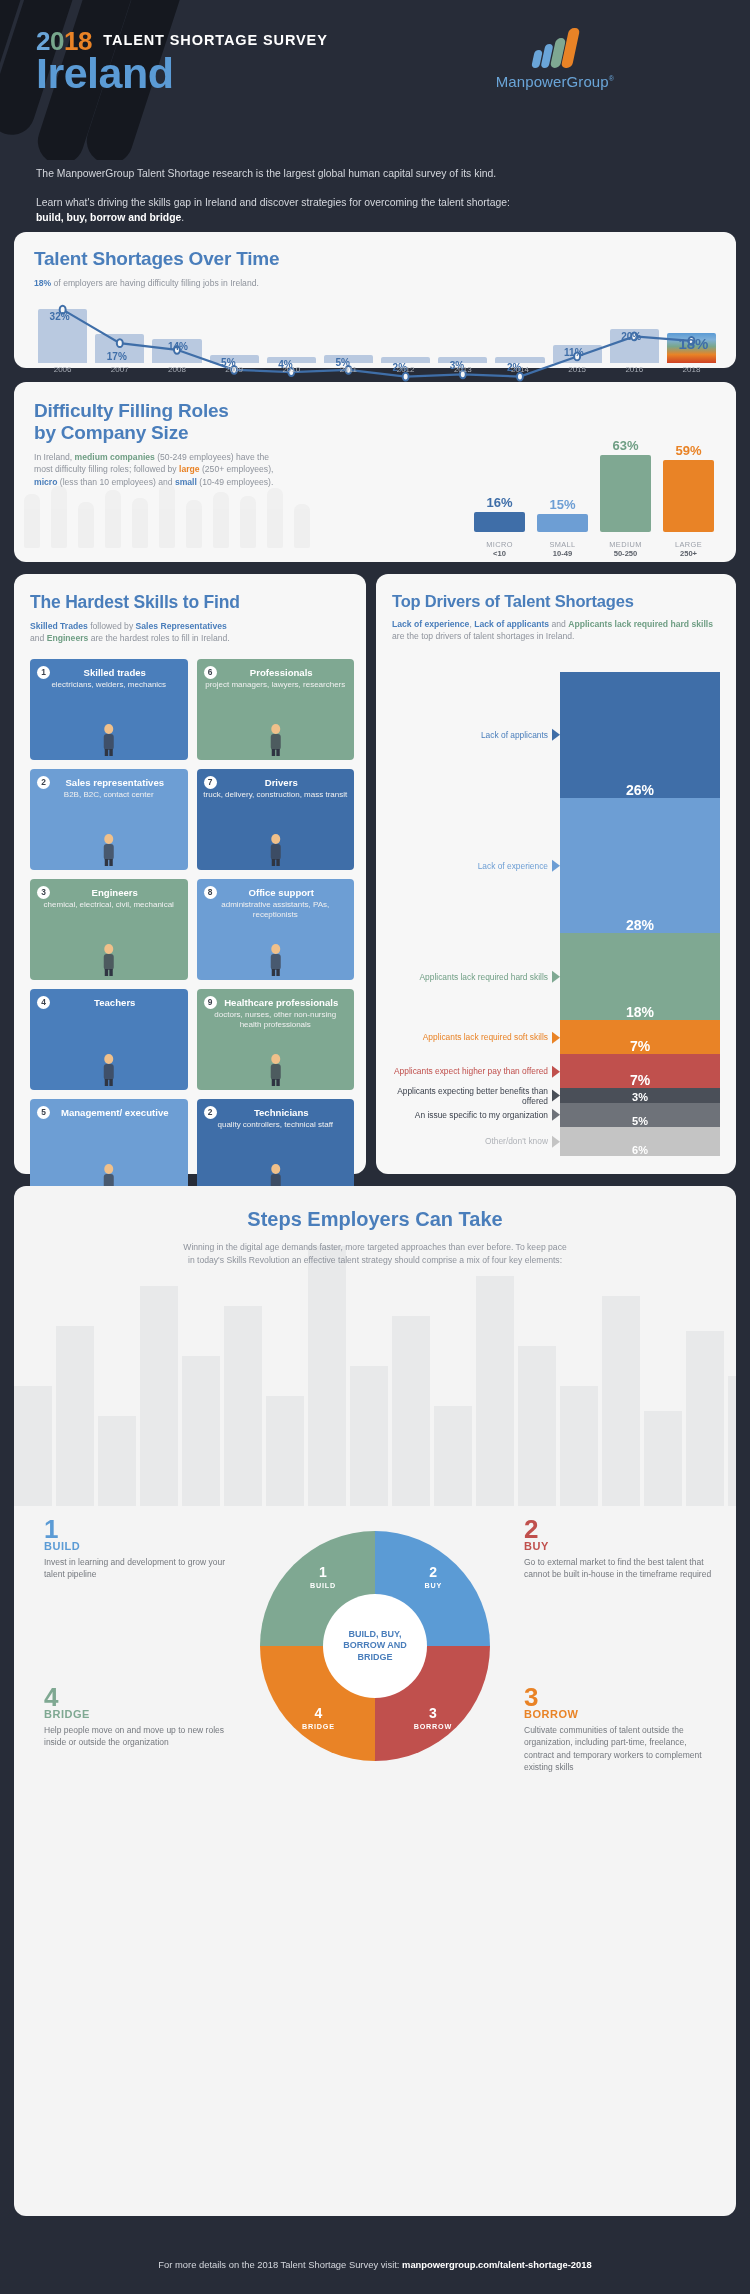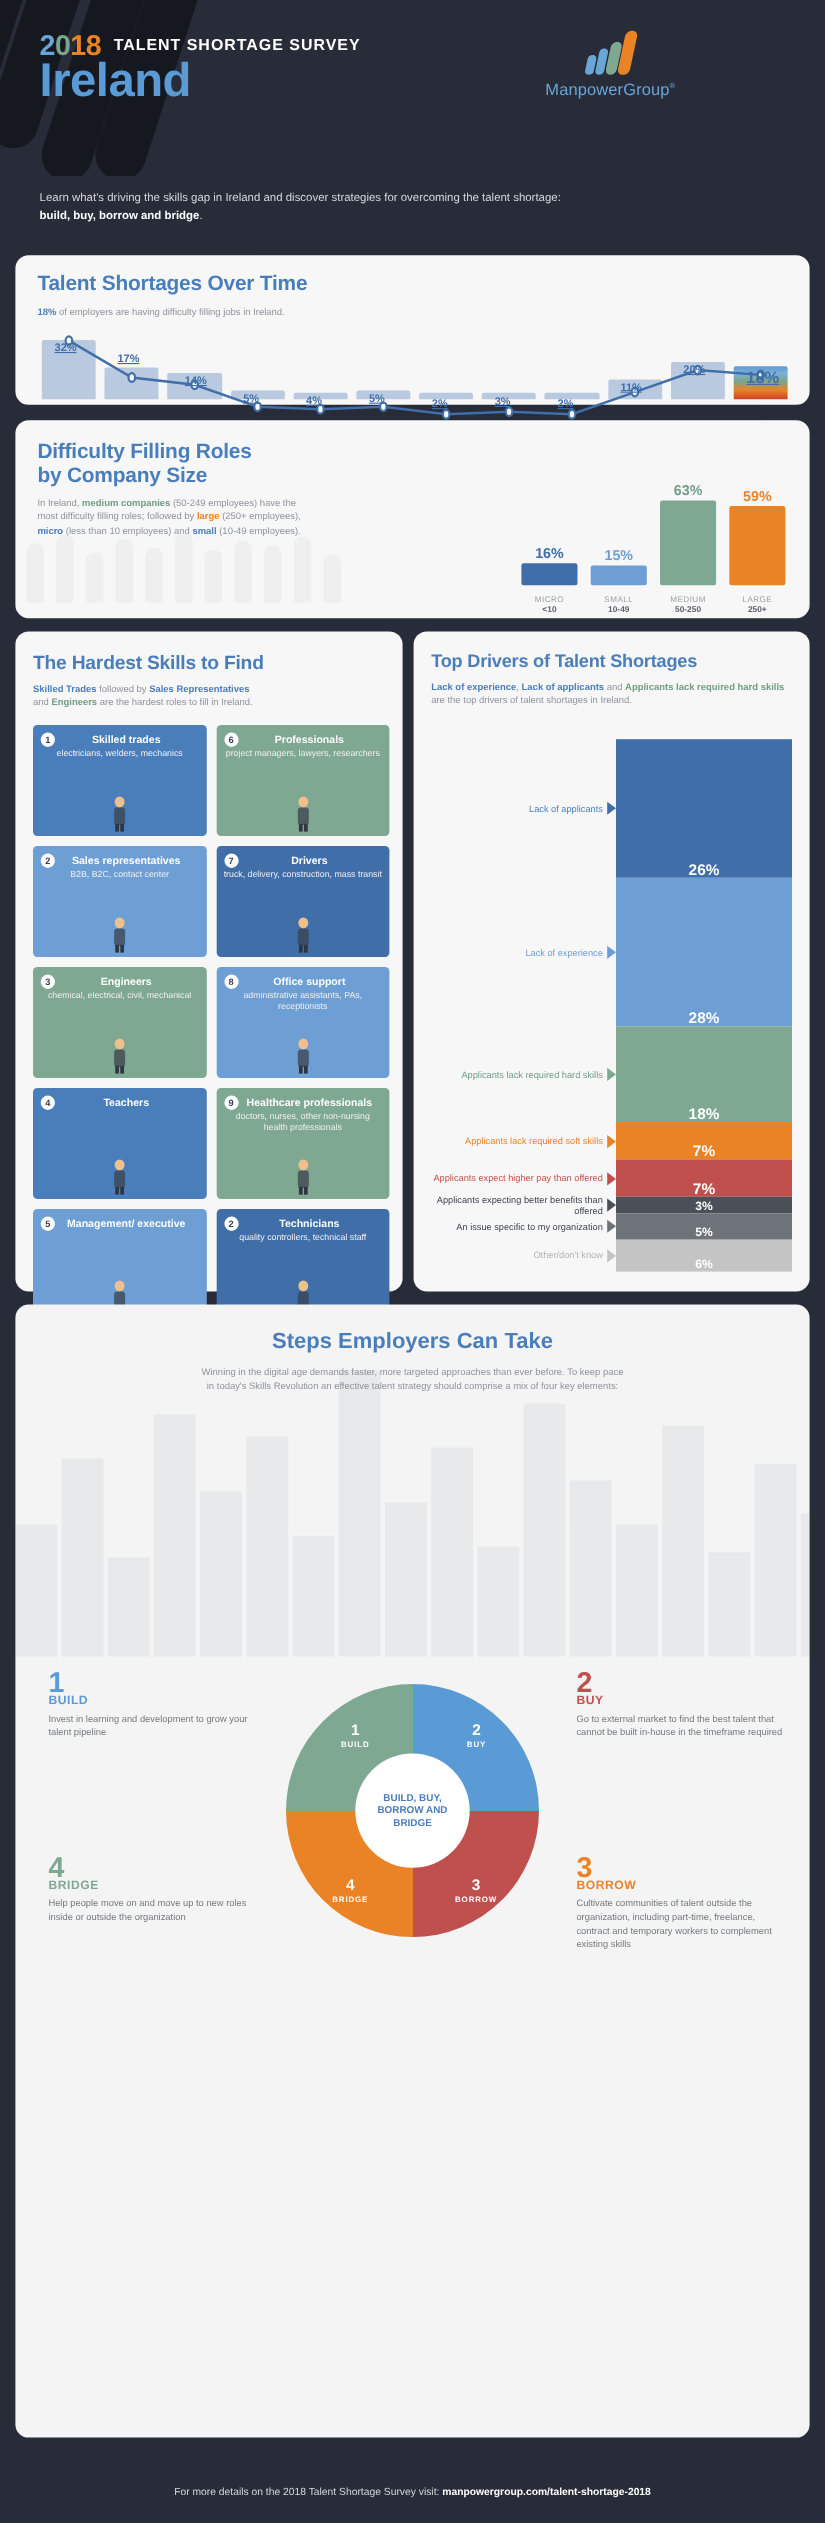--- a/index.html
+++ b/index.html
@@ -48,21 +48,21 @@
 
   
   #sec-time { left:14px; top:232px; width:722px; height:136px; padding:16px 20px 0 20px; }
   .chart-area { position:relative; height:78px; margin-top:14px; margin-left:4px;}
   .bars { position:absolute; left:0; right:0; bottom:18px; height:60px; display:flex; gap:8px;}
   .barcol { flex:1; display:flex; flex-direction:column; justify-content:flex-end; position:relative;}
   .bar { width:100%; background:#b9c9e0; border-radius:2px 2px 0 0;}
   .bar.final { background:linear-gradient(180deg,#5b9bd5 0%,#7fb0d8 22%,#79a68c 45%,#e98326 72%,#cf4124 100%); }
   .xlabels { position:absolute; left:0; right:0; bottom:0; height:16px; display:flex; gap:8px;}
   .xlabels div { flex:1; text-align:center; font-size:8px; color:#a7acb5;}
-  .ptlabel { position:absolute; font-size:10px; font-weight:bold; color:#3f6ea8; white-space:nowrap;text-decoration:underline;}
+  .ptlabel { position:absolute; font-size:10px; font-weight:bold; color:#3f6ea8; white-space:nowrap;}
   .ptlabel.big { font-size:15px; }
   svg.lineplot { position:absolute; left:0; top:0; width:100%; height:78px; overflow:visible;}
 
   
   #sec-size { left:14px; top:382px; width:722px; height:180px; padding:18px 20px 0 20px; overflow:hidden;}
   .walkers { position:absolute; left:10px; bottom:14px; width:310px; height:80px; opacity:0.35;}
   .walkers i { position:absolute; bottom:0; background:#e2e2e2; border-radius:7px 7px 2px 2px; display:block;}
   .size-bars { position:absolute; right:22px; bottom:30px; width:240px; height:105px; display:flex; align-items:flex-end; gap:12px;}
   .sb { flex:1; position:relative; display:flex; flex-direction:column; align-items:center; justify-content:flex-end; height:100%;}
   .sb .val { font-size:13px; font-weight:bold; margin-bottom:2px;}
@@ -148,20 +148,21 @@
         <span class="lm" style="height:18px; background:#6aa5d8;"></span>
         <span class="lm" style="height:24px; background:#6aa5d8;"></span>
         <span class="lm" style="height:30px; background:#7fa892; width:10px;"></span>
         <span class="lm" style="height:40px; background:#e98326; width:11px;"></span>
       </div>
       <div class="logo-name"><span>ManpowerGroup</span><sup>®</sup></div>
     </div>
   </div>
 
   <div class="intro">
+    <p class="p1">The ManpowerGroup Talent Shortage research is the largest global human capital survey of its kind.</p>
     <p class="p2"><span>Learn what's driving the skills gap in Ireland and discover strategies for overcoming the talent shortage:</span><br><b>build, buy, borrow and bridge</b><span>.</span></p>
   </div>
 
   <div class="card" id="sec-time">
     <div class="card-title">Talent Shortages Over Time</div>
     <div class="card-sub"><b class="dk">18%</b><span> of employers are having difficulty filling jobs in Ireland.</span></div>
 
     <div class="chart-area">
       <div class="bars" id="time-bars">
           <div class="barcol">
@@ -211,31 +212,45 @@
           <circle cx="312.3" cy="51.4" r="3" fill="#f7f7f7" stroke="#3f6ea8" stroke-width="2" vector-effect="non-scaling-stroke"></circle>
           <circle cx="369.8" cy="56.6" r="3" fill="#f7f7f7" stroke="#3f6ea8" stroke-width="2" vector-effect="non-scaling-stroke"></circle>
           <circle cx="427.3" cy="54.9" r="3" fill="#f7f7f7" stroke="#3f6ea8" stroke-width="2" vector-effect="non-scaling-stroke"></circle>
           <circle cx="484.8" cy="56.6" r="3" fill="#f7f7f7" stroke="#3f6ea8" stroke-width="2" vector-effect="non-scaling-stroke"></circle>
           <circle cx="542.3" cy="41.1" r="3" fill="#f7f7f7" stroke="#3f6ea8" stroke-width="2" vector-effect="non-scaling-stroke"></circle>
           <circle cx="599.8" cy="25.7" r="3" fill="#f7f7f7" stroke="#3f6ea8" stroke-width="2" vector-effect="non-scaling-stroke"></circle>
           <circle cx="657.3" cy="29.1" r="3" fill="#f7f7f7" stroke="#3f6ea8" stroke-width="2" vector-effect="non-scaling-stroke"></circle>
         </svg>
       <div id="time-labels">
           <div class="ptlabel" style="left: 11.6048px; top: 7.14286px;">32%</div>
-          <div class="ptlabel" style="left: 68.7676px; top: 18px;">17%</div>
+          <div class="ptlabel" style="left: 68.7676px; top: 48px;">17%</div>
           <div class="ptlabel" style="left: 130px; top: 38px;">14%</div>
           <div class="ptlabel" style="left: 183.093px; top: 53.4286px;">5%</div>
           <div class="ptlabel" style="left: 240.256px; top: 55.1429px;">4%</div>
           <div class="ptlabel" style="left: 297.419px; top: 53.4286px;">5%</div>
           <div class="ptlabel" style="left: 354.581px; top: 58.5714px;">2%</div>
           <div class="ptlabel" style="left: 411.744px; top: 56.8571px;">3%</div>
           <div class="ptlabel" style="left: 468.907px; top: 58.5714px;">2%</div>
           <div class="ptlabel" style="left: 526.07px; top: 43.1429px;">11%</div>
           <div class="ptlabel" style="left: 583.232px; top: 27.7143px;">20%</div>
           <div class="ptlabel big" style="left: 640.395px; top: 31.1429px;">18%</div>
+        </div>
+      <div class="xlabels" id="time-xlabels">
+          <div>2006</div>
+          <div>2007</div>
+          <div>2008</div>
+          <div>2009</div>
+          <div>2010</div>
+          <div>2011</div>
+          <div>2012</div>
+          <div>2013</div>
+          <div>2014</div>
+          <div>2015</div>
+          <div>2016</div>
+          <div>2018</div>
         </div>
     </div>
   </div>
 
   <div class="card" id="sec-size">
     <div class="card-title">
       <span>Difficulty Filling Roles</span><br><span>by Company Size</span>
     </div>
     <div class="card-sub" style="width:290px;">
       <span>In Ireland, </span><b class="green">medium companies</b><span> (50-249 employees) have the</span><br>

